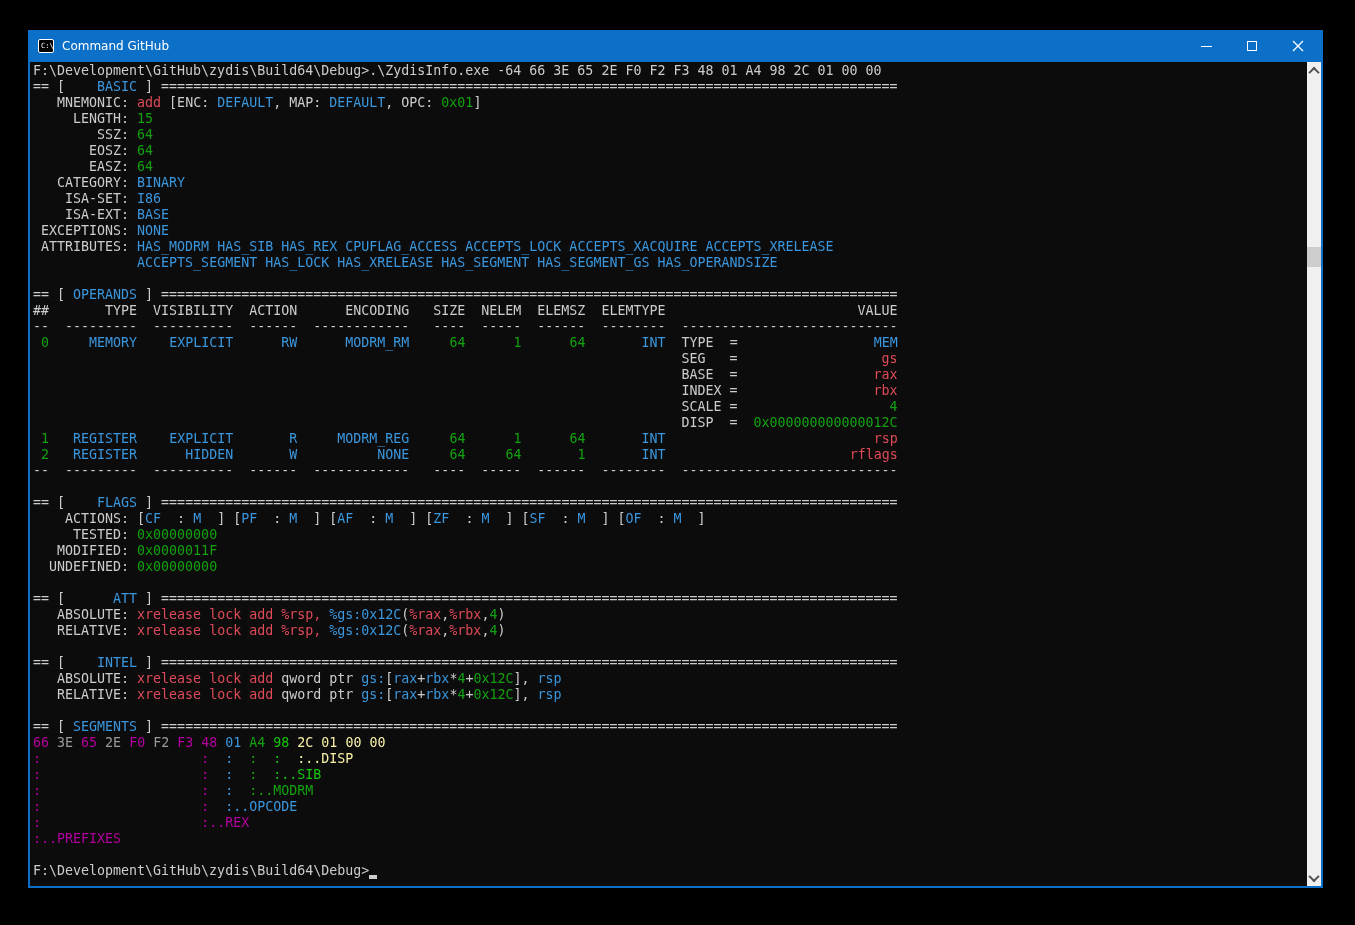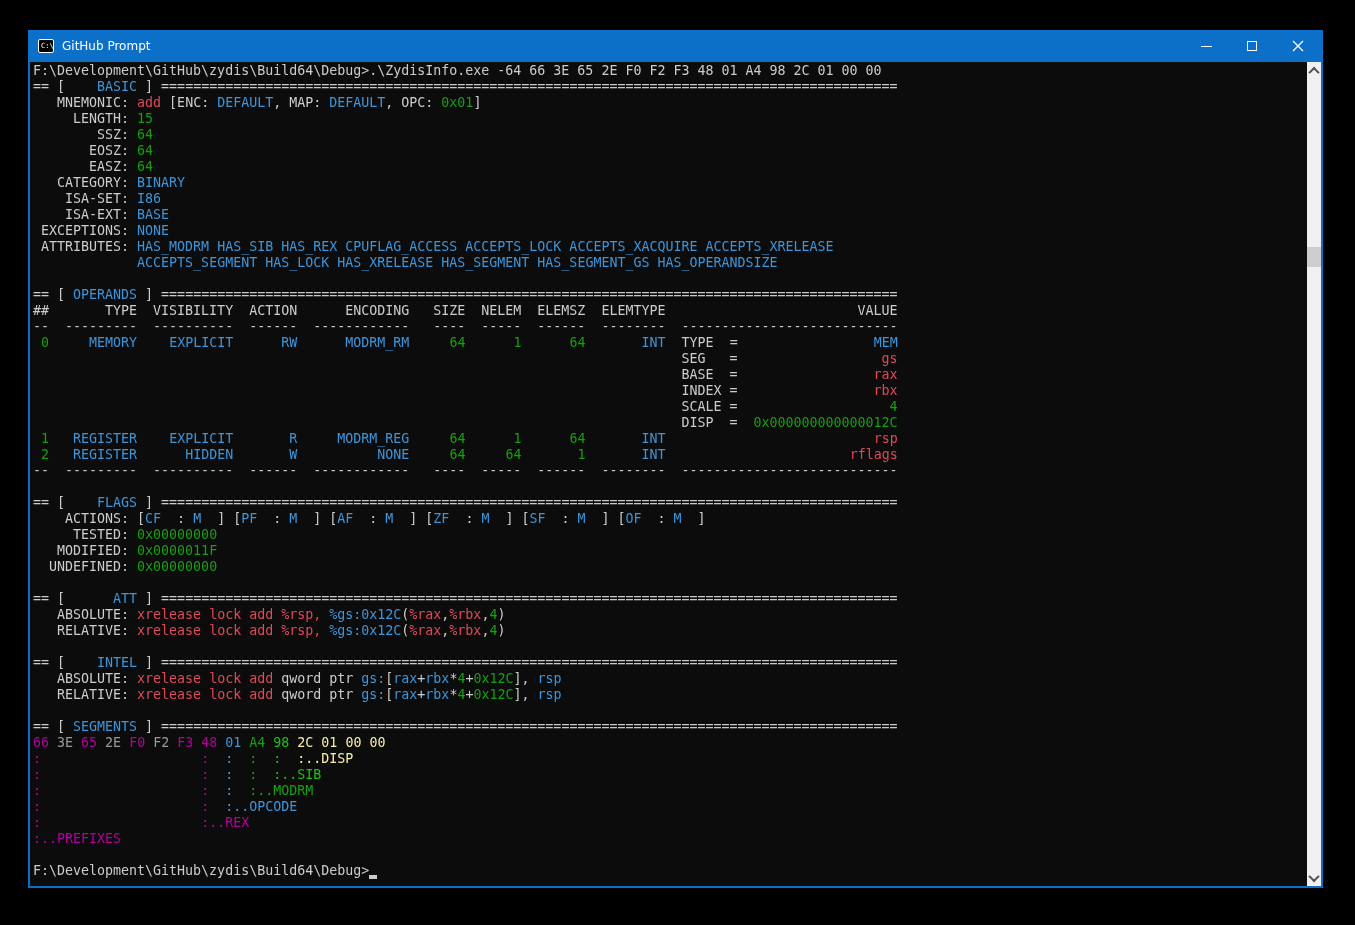--- a/index.html
+++ b/index.html
@@ -51,21 +51,21 @@
   .scroll-thumb{
     position:absolute;left:0;top:185px;width:14px;height:20px;background:#CDCDCD;
   }
 </style>
 </head>
 <body>
 
 <div class="window">
   <div class="titlebar">
     <div class="app-icon">C:\</div>
-    <div class="title-text">GitHub Prompt</div>
+    <div class="title-text">Command GitHub</div>
     <div class="tb-spacer"></div>
     <div class="tb-btn">
       <span class="glyph-min"></span>
     </div>
     <div class="tb-btn">
       <span class="glyph-max"></span>
     </div>
     <div class="tb-btn">
       <svg width="12" height="12" viewBox="0 0 12 12">
         <line x1="1" y1="1" x2="11" y2="11" stroke="#FFFFFF" stroke-width="1.2"></line>

